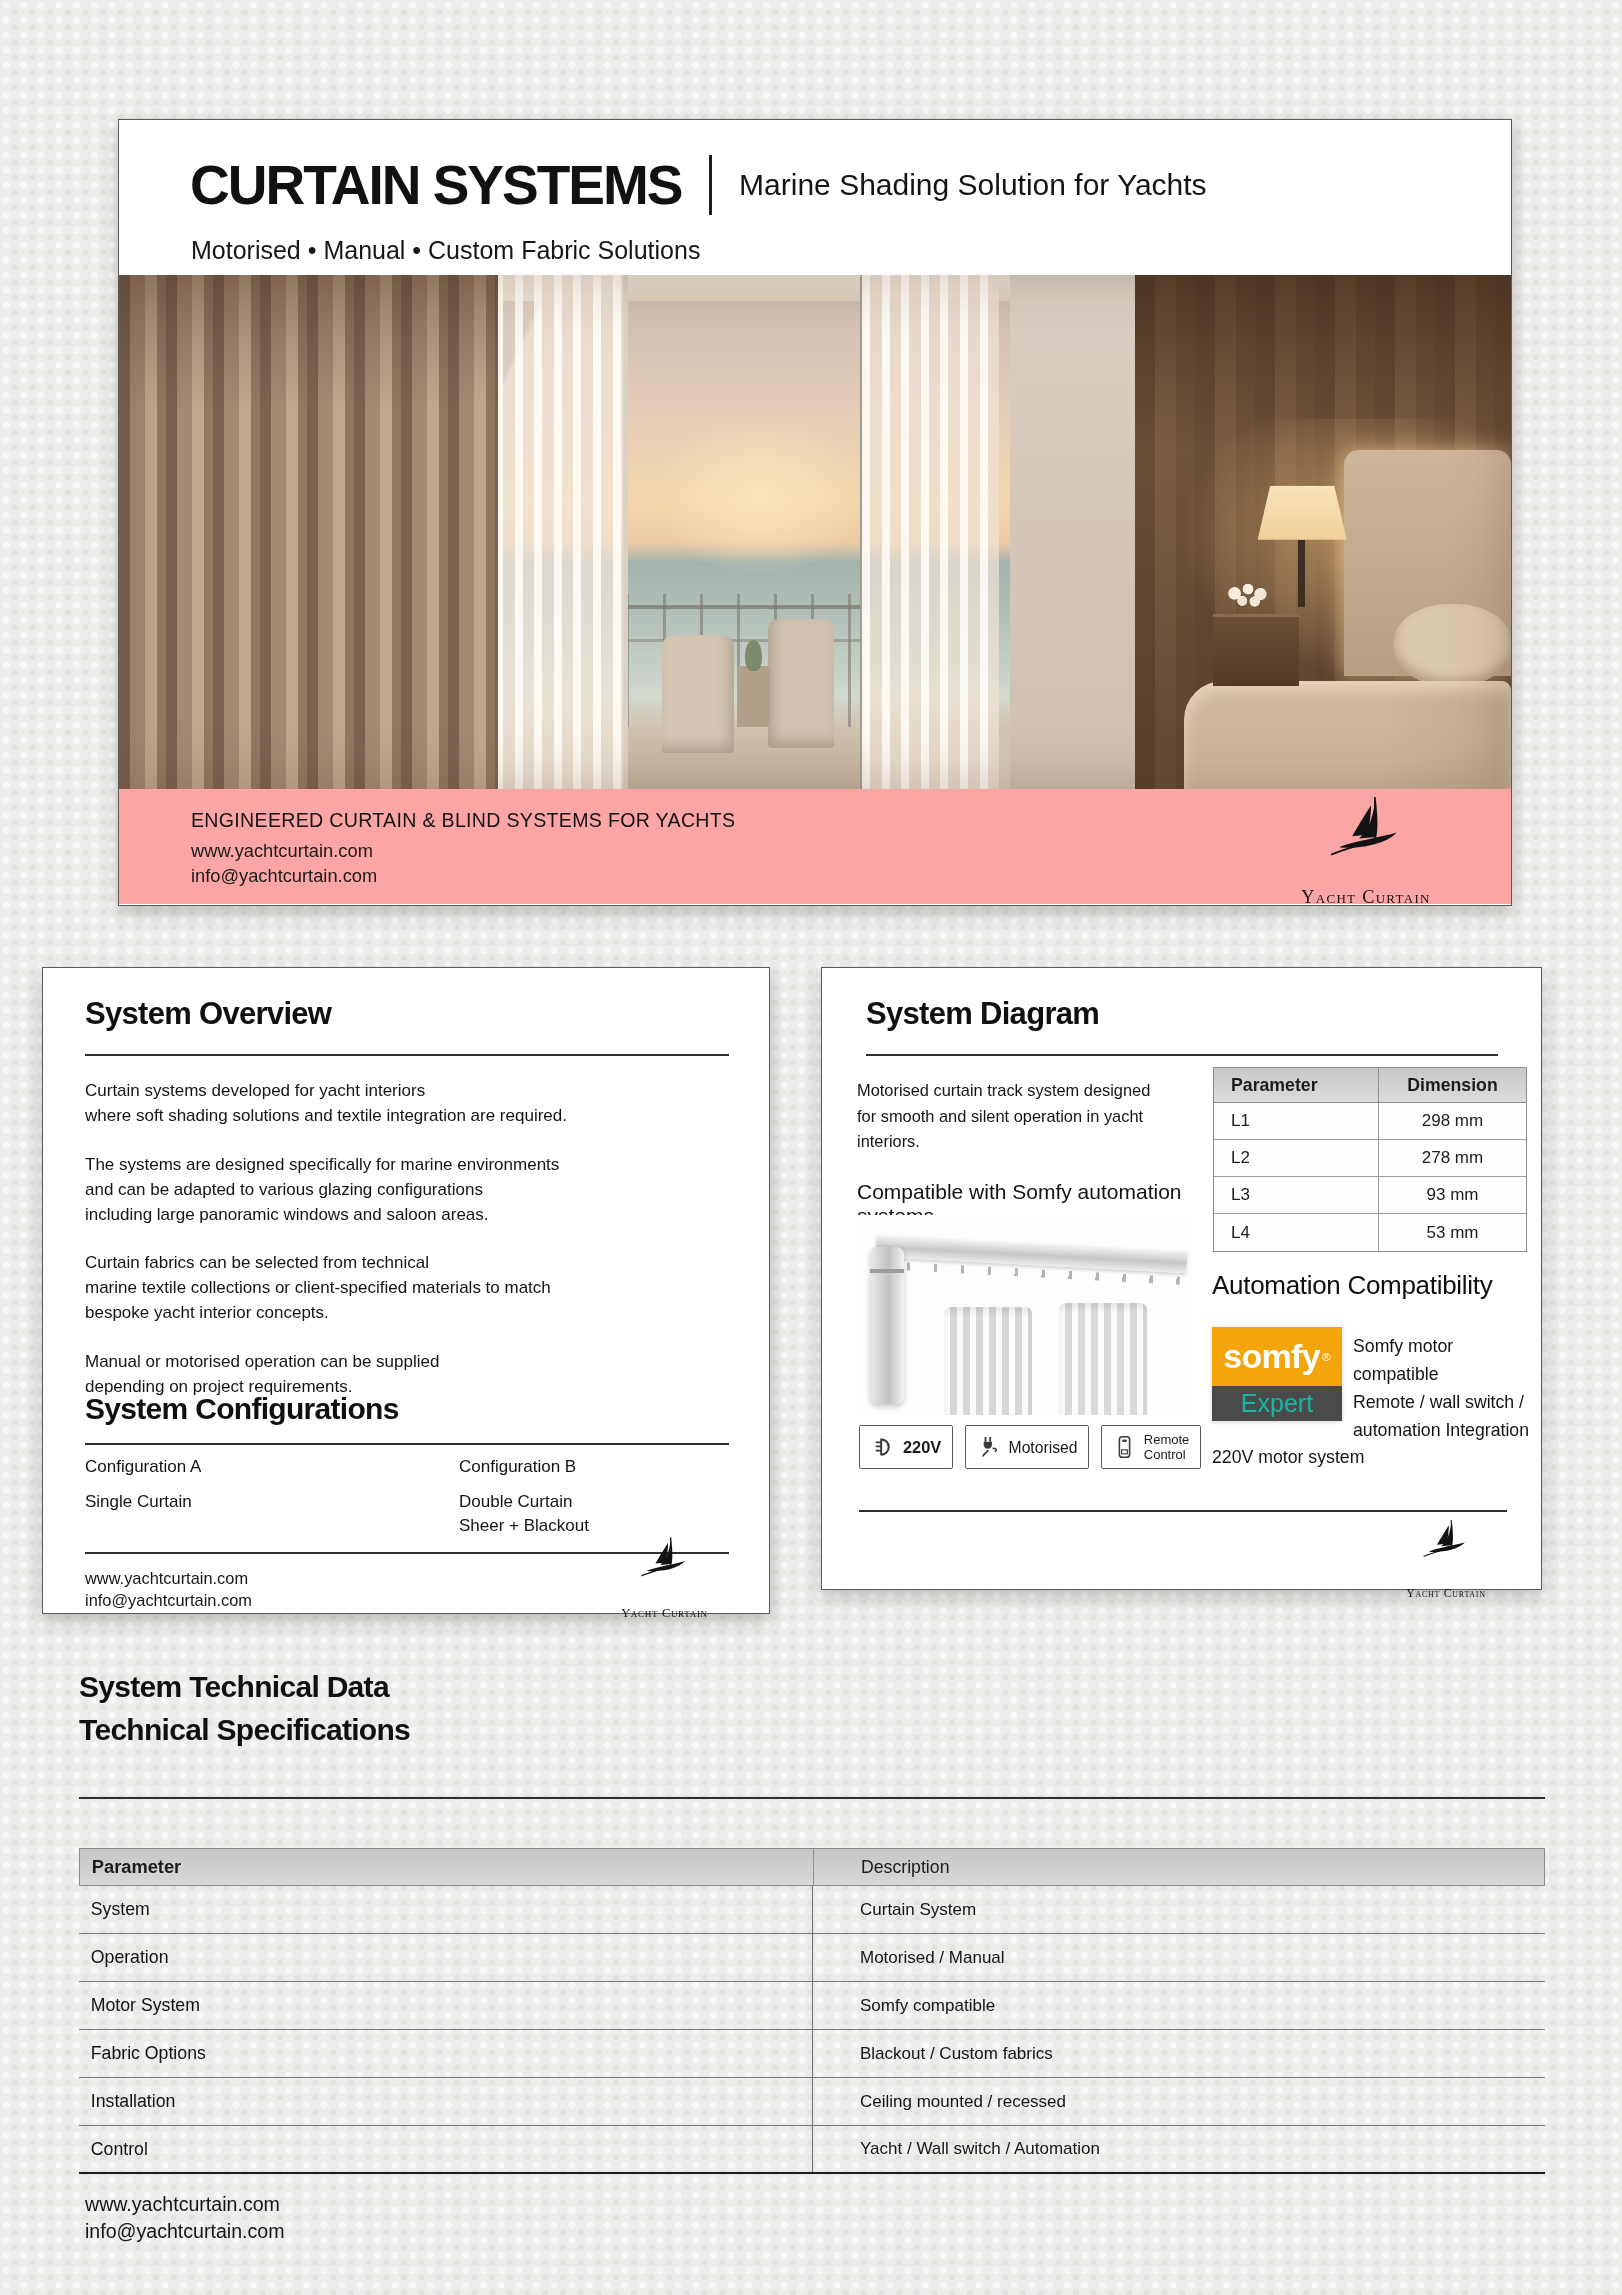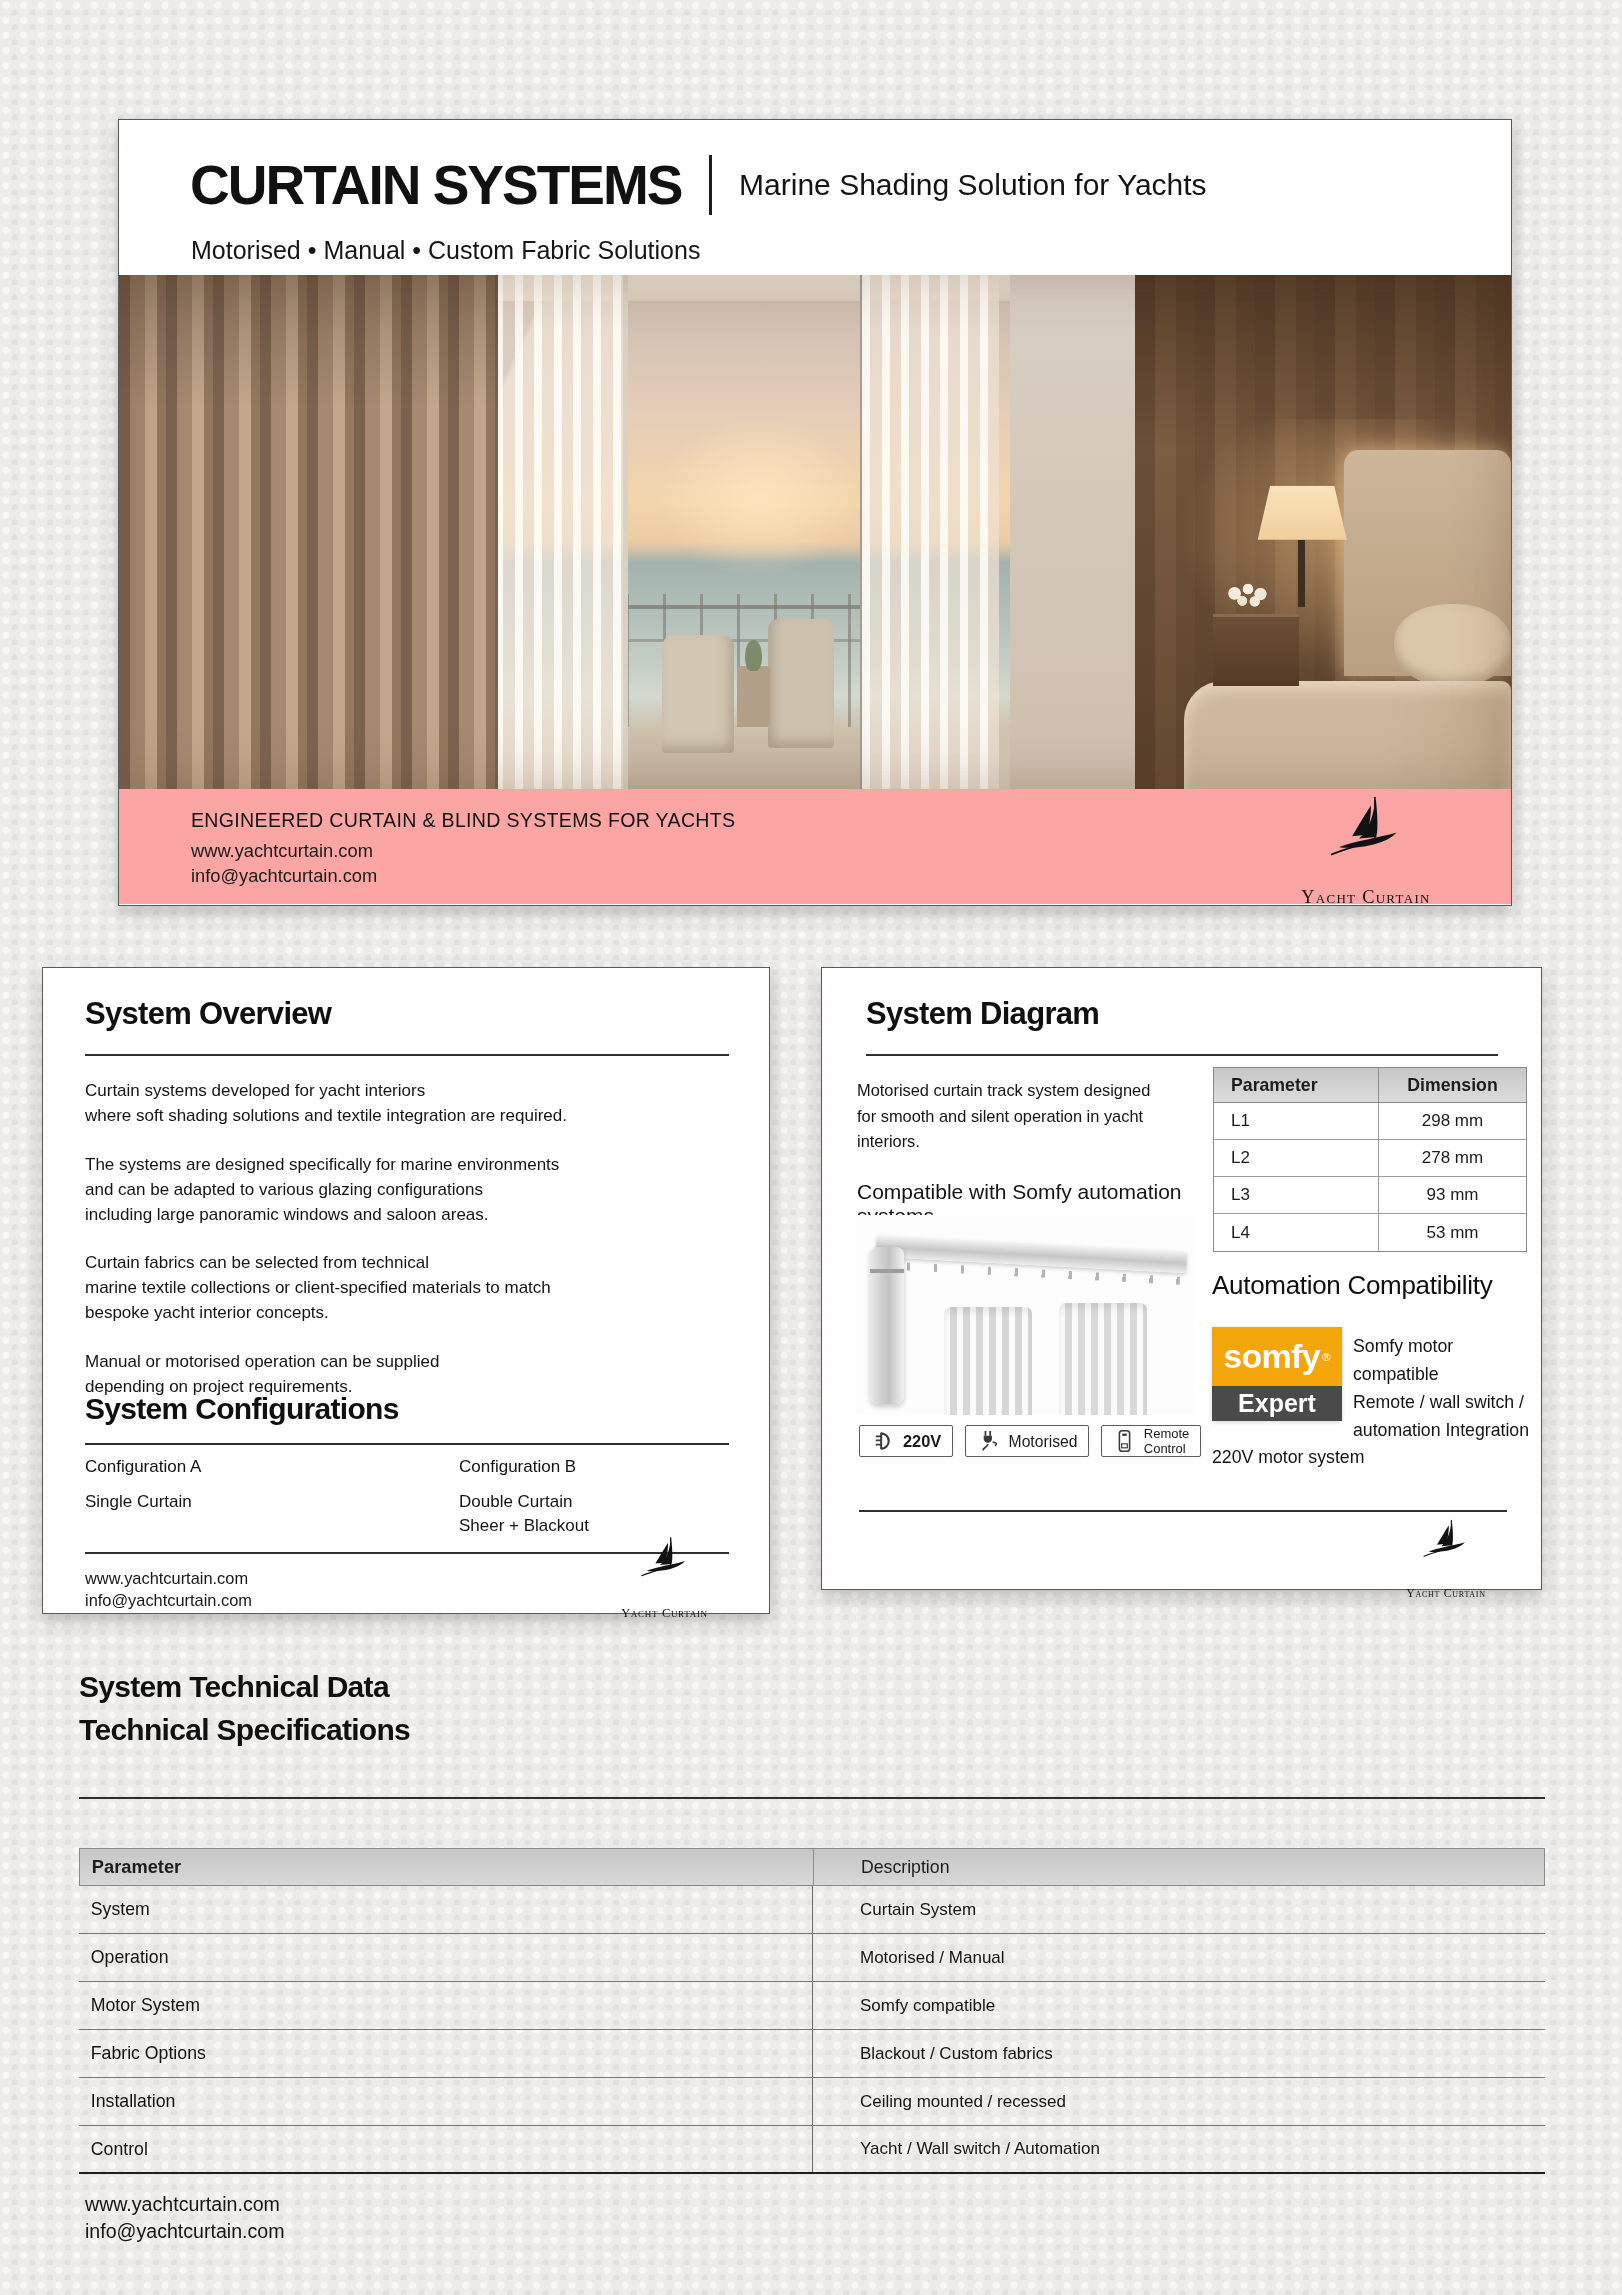--- a/index.html
+++ b/index.html
@@ -138,41 +138,41 @@
   .tr-hooks { left:8%; top:27%; width:88%; height:7.9px; transform:rotate(3deg);
     background:repeating-linear-gradient(90deg, rgba(0,0,0,0) 0 23.6px, #b4b4b4 23.6px 27px); }
   .tr-motor { left:4%; top:16%; width:34px; height:157px;
     background:linear-gradient(90deg,#e9e9e9,#c2c2c2 55%,#f2f2f2); border-radius:7.9px; box-shadow:0 2.6px 5.2px rgba(0,0,0,.2); }
   .tr-motor::after { content:""; position:absolute; left:0; top:22px; width:100%; height:3.9px; background:#9d9d9d; }
   .tr-curt1 { left:26%; top:46%; width:26%; height:54%;
     background:repeating-linear-gradient(90deg,#fbfbfb 0 5.9px,#d7d7d7 5.9px 13px); border-radius:6.5px 6.5px 0 0; box-shadow:inset 0 5.2px 6.5px rgba(0,0,0,.08); }
   .tr-curt2 { left:60%; top:44%; width:26%; height:56%;
     background:repeating-linear-gradient(90deg,#fbfbfb 0 5.9px,#d9d9d9 5.9px 13px); border-radius:6.5px 6.5px 0 0; box-shadow:inset 0 5.2px 6.5px rgba(0,0,0,.08); }
   .badges { position:absolute; left:37px; top:457px; display:flex; gap:11.8px; }
-  .badge { height:32px; border:1.3px solid #5c5c5c; border-radius:2px; background:#fff;
+  .badge { height:44px; border:1.3px solid #5c5c5c; border-radius:2px; background:#fff;
     display:flex; align-items:center; justify-content:center; gap:6.5px; padding:0 10.5px; }
   .badge svg { flex:0 0 auto; }
   .badge-label { font-size:16.4px; font-weight:600; color:#1a1a1a; }
   .badge-label.small { font-size:13px; line-height:15px; font-weight:500; }
   
   .dim-table { position:absolute; left:391px; top:99px; width:314px; border:0.7px solid #8a8a8a; }
   .dim-head { display:flex; height:35px; background:linear-gradient(180deg,#c7c7c7,#dcdcdc); border-bottom:0.7px solid #8a8a8a; }
   .dim-h1 { width:164px; padding-left:17px; display:flex; align-items:center; font-size:17.7px; font-weight:600; }
   .dim-h2 { flex:1; display:flex; align-items:center; justify-content:center; font-size:17.7px; font-weight:600; border-left:0.7px solid #8f8f8f; }
   .dim-row { display:flex; height:37px; border-bottom:0.7px solid #9c9c9c; background:#fefefe; }
   .dim-row:last-child { border-bottom:none; }
   .dim-c1 { width:164px; padding-left:17px; display:flex; align-items:center; font-size:17px; }
   .dim-c2 { flex:1; display:flex; align-items:center; justify-content:center; font-size:17px; border-left:0.7px solid #9c9c9c; }
   .auto-title { position:absolute; left:390px; top:302px; font-size:26px; font-weight:400; letter-spacing:-0.3px; color:#101010; }
   .somfy { position:absolute; left:390px; top:359px; width:130px; height:94px; box-shadow:0 1.3px 3.9px rgba(0,0,0,.18); }
   .somfy-top { height:59px; background:#f3a60b; display:flex; align-items:center; justify-content:center; }
   .somfy-word { color:#fff; font-size:34px; font-weight:700; letter-spacing:-0.7px; }
   .somfy-mark { color:#fff; font-size:11.8px; vertical-align:top; margin-left:2px; }
   .somfy-bottom { height:35px; background:#4a4a4a; display:flex; align-items:center; justify-content:center; }
-  .somfy-expert { color:#ffffff; font-size:25px; font-weight:700; }
+  .somfy-expert { color:#14b8a6; font-size:25px; font-weight:400; }
   .somfy-desc { position:absolute; left:531px; top:364px; font-size:17.7px; line-height:28px; color:#141414; }
   .motor-note { position:absolute; left:390px; top:479px; font-size:17.7px; color:#141414; }
   .dg-rule2 { left:37px; top:542px; width:648px; }
   .diagram .brand { right:33px; top:550px; width:124px; }
   .diagram .brand .sail-svg { width:54px; height:43px; }
   .diagram .brand-label { font-size:11.8px; letter-spacing:0.7px; }
 
   
   .tech-title { position:absolute; left:79px; font-size:30px; font-weight:600; letter-spacing:-0.7px; color:#101010; }
   .tt1 { top:1670px; } .tt2 { top:1713px; }

